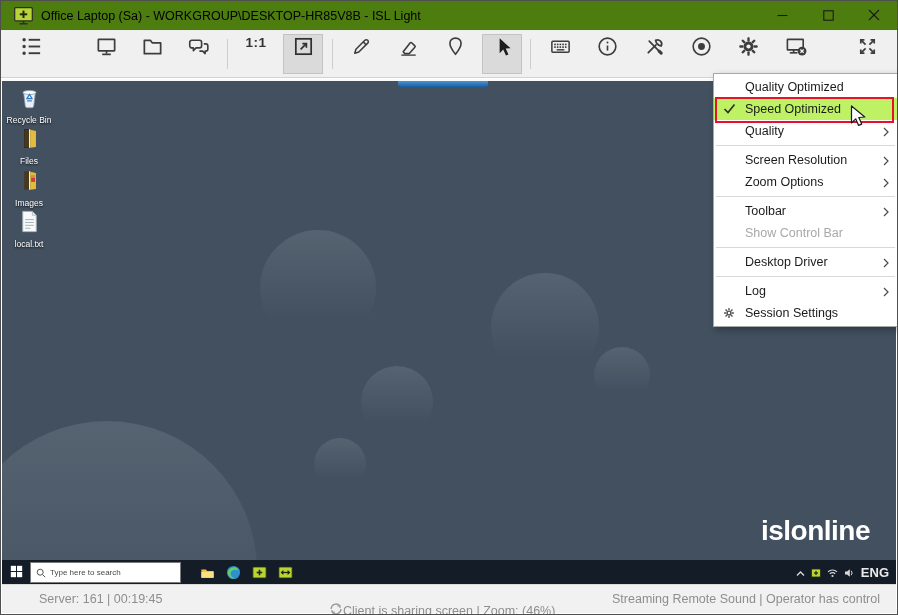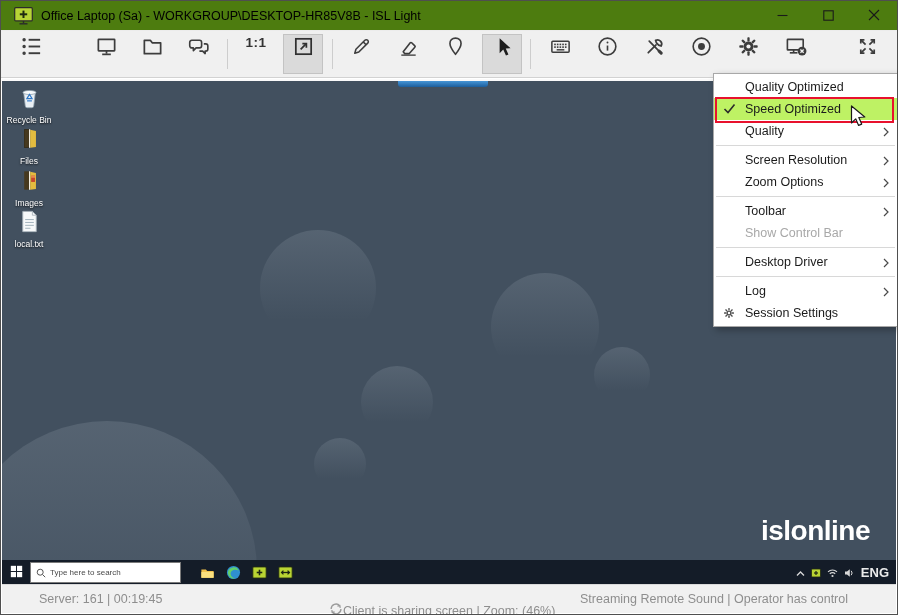--- a/index.html
+++ b/index.html
@@ -81,21 +81,21 @@
   .statusbar{
     position:absolute; left:1px; right:1px; bottom:1px; height:29px;
     background:#f1f1f1; border-top:1px solid #dadada;
     display:flex; align-items:center; font-size:12.5px; color:#8e8e8e;
   }
   .sb-left{ padding-left:37px; white-space:nowrap; }
   .sb-center{
     position:absolute; left:50%; transform:translateX(-53%);
     display:flex; align-items:center; gap:0; white-space:nowrap;margin-top:23px;
   }
-  .sb-right{ margin-left:auto; padding-right:48px; white-space:nowrap; }
+  .sb-right{ margin-left:auto; padding-right:16px; white-space:nowrap; }
 
   
   .menu{
     position:absolute; left:712px; top:72px; width:185px;
     background:#ffffff; border:1px solid #a8a8a8; padding:2px 0;
     box-shadow:3px 3px 7px rgba(0,0,0,0.3); z-index:30;
   }
   .mi{
     position:relative; height:22px; display:flex; align-items:center;
     padding-left:31px; font-size:12.5px; color:#1b1b1b; white-space:nowrap;

